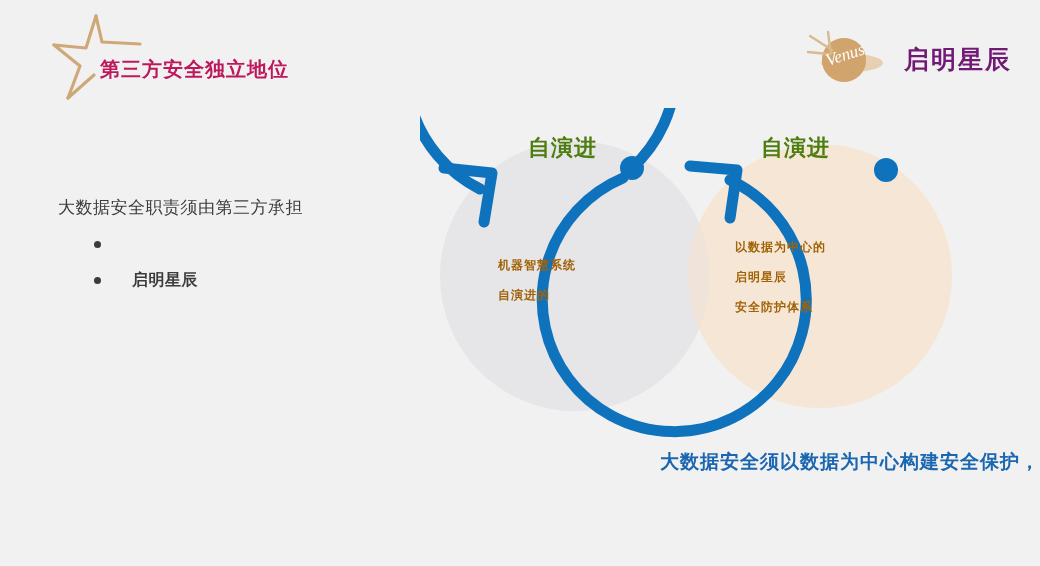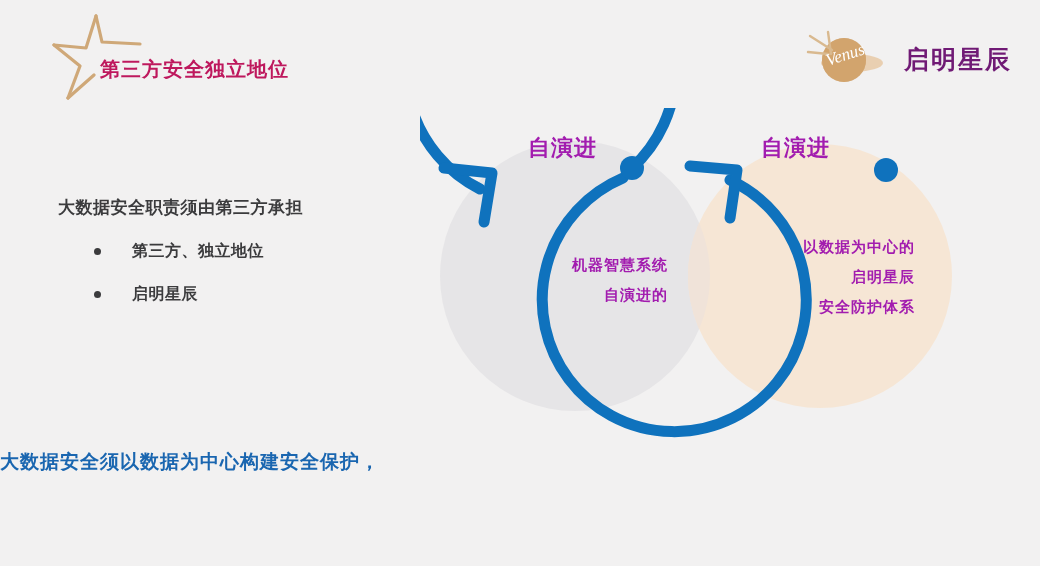--- a/index.html
+++ b/index.html
@@ -68,21 +68,21 @@
 
   
   .left-block {
     position: absolute;
     left: 58px;
     top: 196px;
     width: 350px;
   }
   .lead {
     font-size: 17px;
-    font-weight: bold;
+    font-weight: normal;
     color: #3b3b3d;
     letter-spacing: 0.5px;
     margin: 0 0 22px 0;
     white-space: nowrap;
   }
   .bullets {
     list-style: none;
     margin: 0;
     padding: 0;
   }
@@ -115,47 +115,47 @@
     top: 108px;
     width: 580px;
     height: 330px;
   }
   .venn svg { display: block; }
 
   .circle-heading {
     position: absolute;
     font-size: 22px;
     font-weight: bold;
-    color: #a21caf;
+    color: #4d7c0f;
     letter-spacing: 1px;
     white-space: nowrap;
   }
   .heading-left { left: 528px; top: 133px; }
   .heading-right { left: 761px; top: 133px; }
 
   .circle-body {
     position: absolute;
-    text-align: right;
-    font-size: 15px;
-    font-weight: bold;
-    color: #a21caf;
+    text-align: left;
+    font-size: 12px;
+    font-weight: bold;
+    color: #a16207;
     letter-spacing: 1px;
     line-height: 30px;
     white-space: nowrap;
   }
   .body-left { left: 498px; top: 250px; width: 170px; }
   .body-right { left: 735px; top: 232px; width: 180px; }
 
   
   .caption {
     position: absolute;
     left: 0;
     top: 443px;
     width: 1040px;
-    text-align: left;
+    text-align: right;
     color: #1a66b0;
     font-size: 19px;
     font-weight: bold;
     letter-spacing: 1px;
     line-height: 38px;
   }
   .caption .line { display: block; }
 </style>
 </head>
 <body>
@@ -193,21 +193,20 @@
       </div>
       <div class="logo-text">启明星辰</div>
     </div>
   </div>
 
   <div class="left-block">
     <p class="lead">大数据安全职责须由第三方承担</p>
     <ul class="bullets">
       <li class="bullet-row">
         <span class="bullet-dot"></span>
-        <span class="bullet-text">第三方、独立地位</span>
       </li>
       <li class="bullet-row">
         <span class="bullet-dot"></span>
         <span class="bullet-text">启明星辰</span>
       </li>
     </ul>
   </div>
 
   <div class="venn">
     <svg width="580" height="330" viewBox="0 0 580 330">

